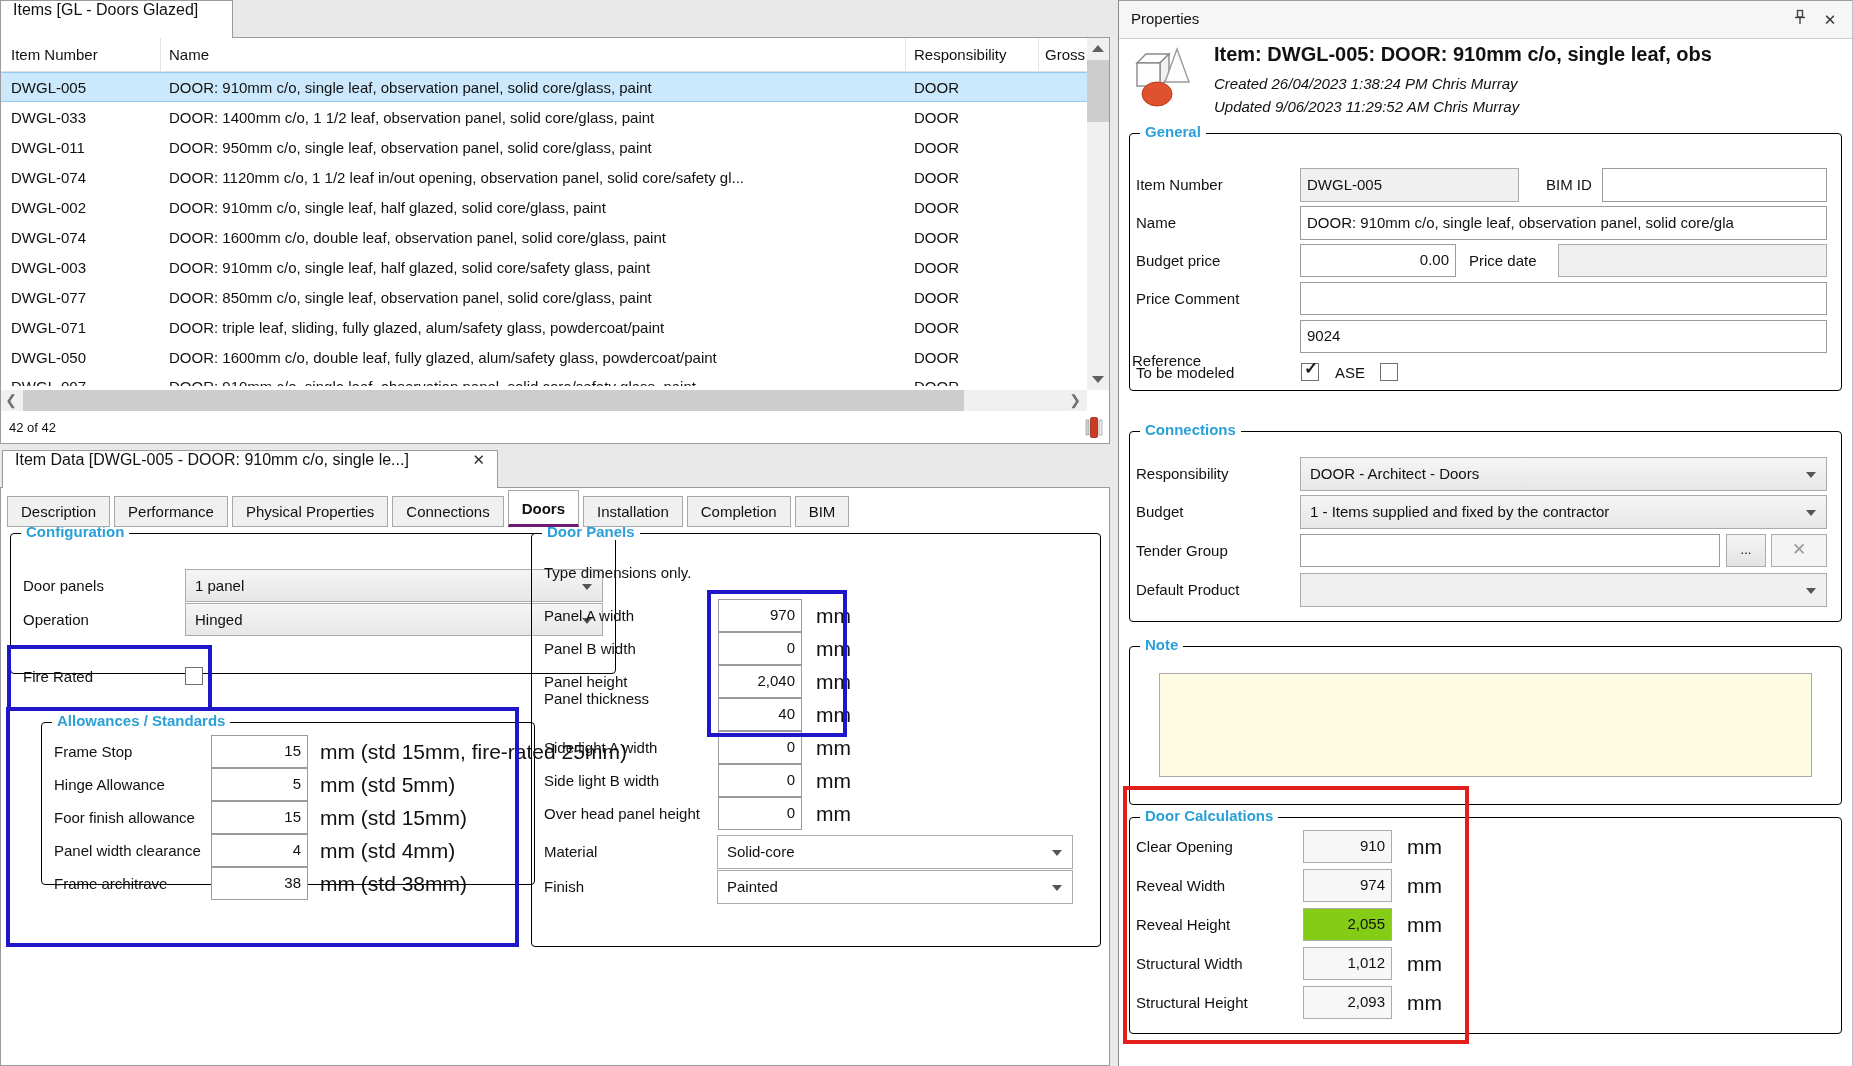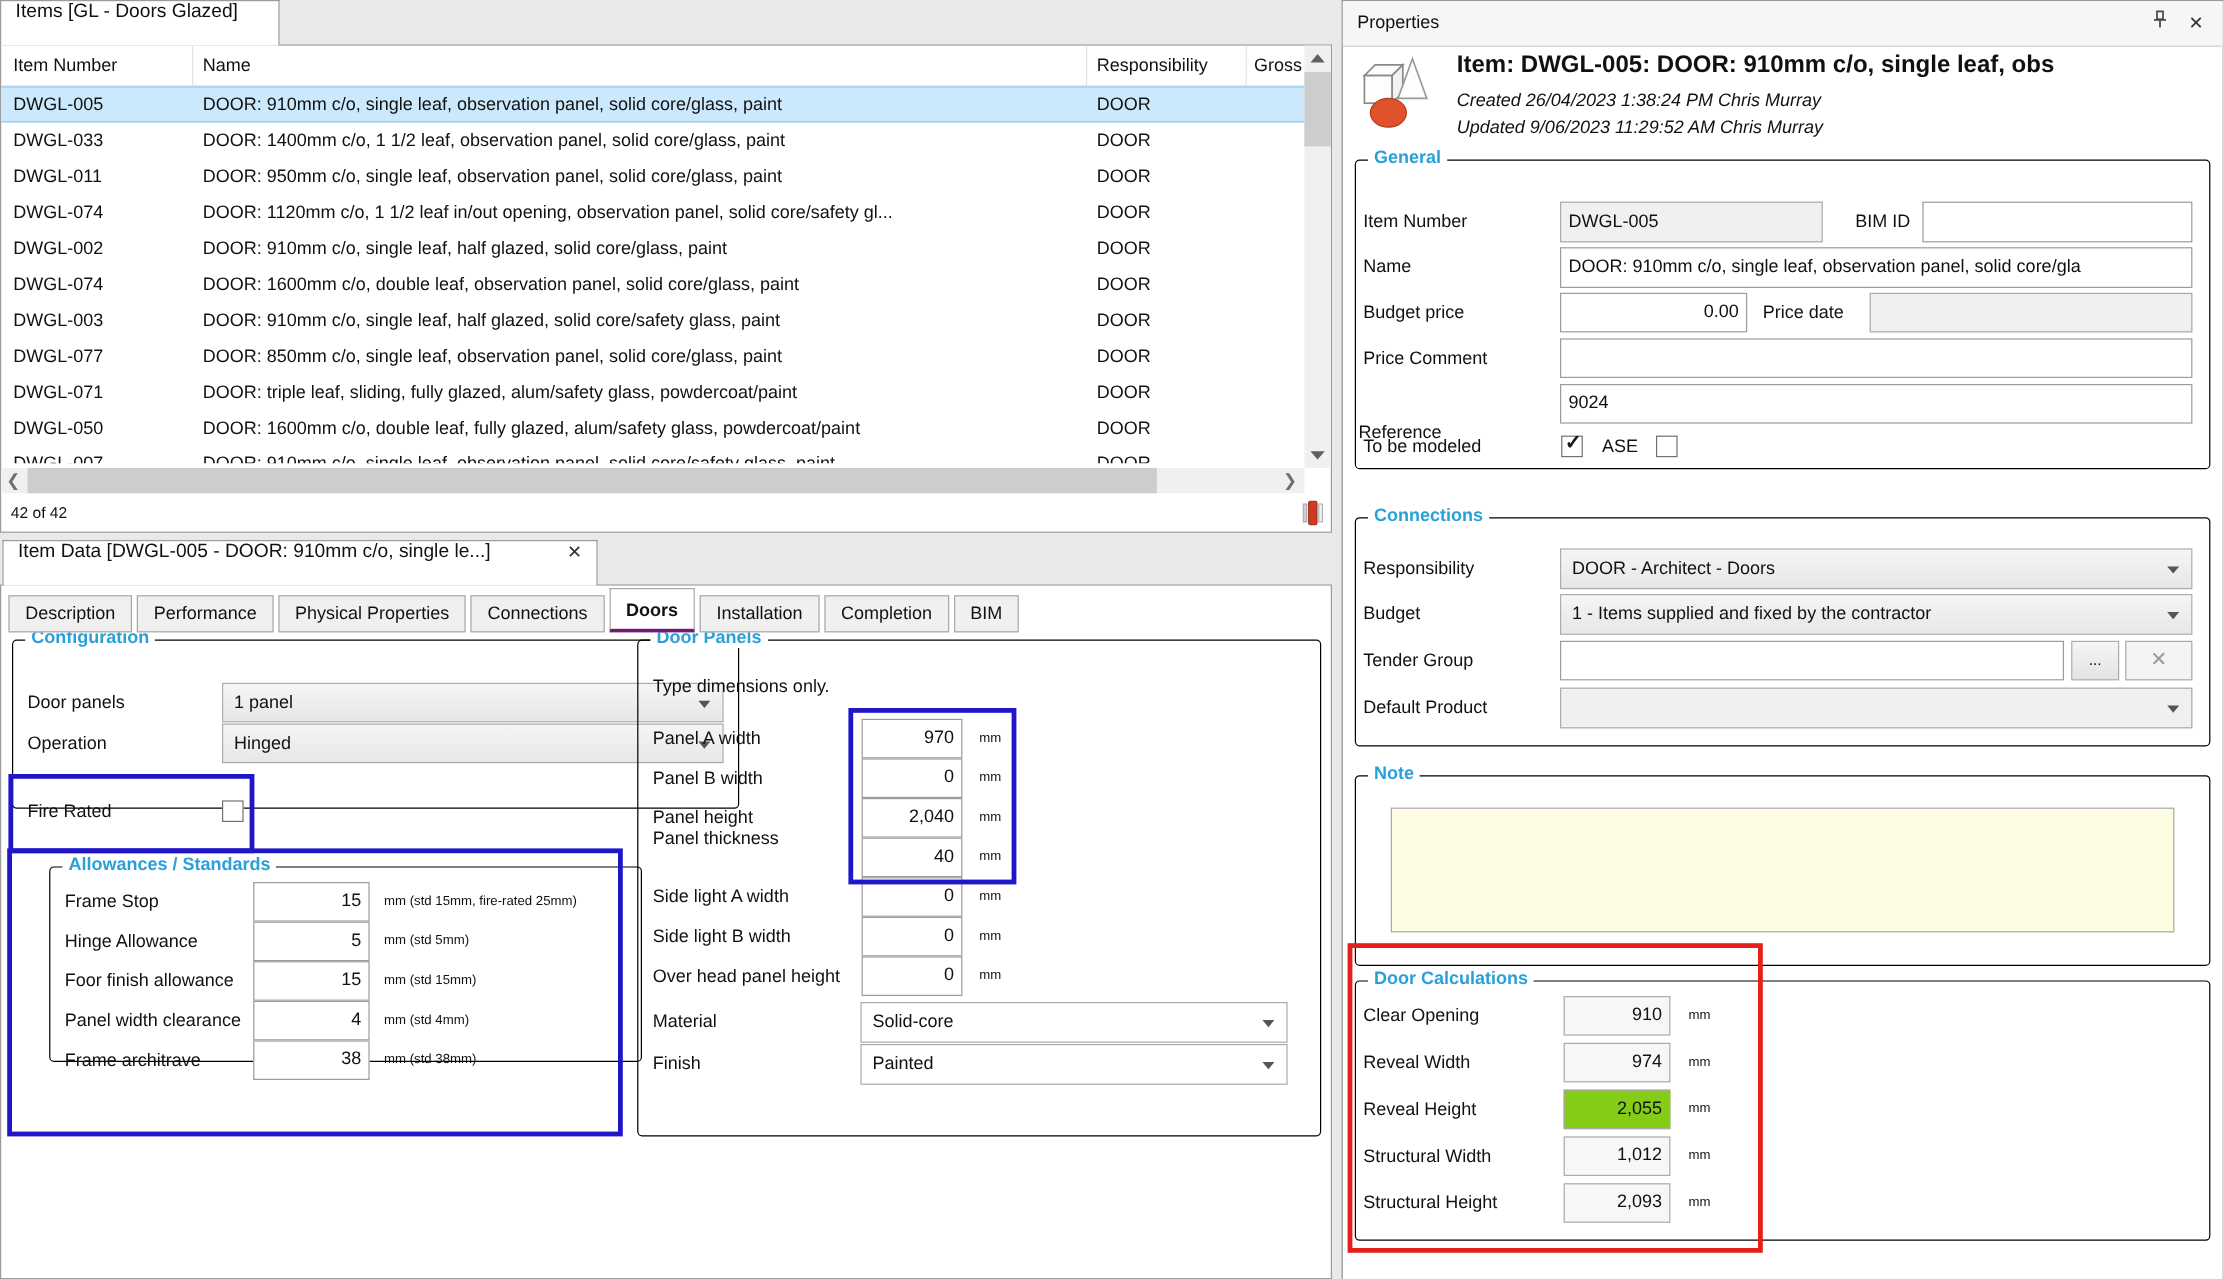--- a/index.html
+++ b/index.html
@@ -44,21 +44,21 @@
   .lbl{position:absolute;font-size:15px;line-height:33px;white-space:nowrap;}
   .tbox{position:absolute;border:1px solid #9b9b9b;background:#fff;font-size:15px;line-height:30px;padding:0 6px;white-space:nowrap;overflow:hidden;}
   .tbox.num{text-align:right;}
   .tbox.ro{background:#f0f0f0;border-color:#ababab;}
   .dd{position:absolute;border:1px solid #ababab;background:linear-gradient(#f5f5f5,#e7e7e7);font-size:15px;line-height:31px;padding:0 26px 0 9px;white-space:nowrap;overflow:hidden;}
   .dd::after{content:"";position:absolute;right:10px;top:14px;border:5px solid transparent;border-top:6px solid #555;}
   .dd.ro{background:#f0f0f0;}
   .cb{position:absolute;width:18px;height:18px;border:1px solid #707070;background:#fff;}
   .cb.checked::after{content:"\2713";position:absolute;left:2px;top:-8px;font-size:17px;font-weight:bold;color:#1a1a1a;line-height:26px;}
   .btn{position:absolute;border:1px solid #ababab;background:linear-gradient(#f5f5f5,#e3e3e3);text-align:center;font-size:13px;line-height:30px;}
-  .unit{position:absolute;font-size:11px;line-height:33px;white-space:nowrap;}
+  .unit{position:absolute;font-size:21px;line-height:33px;white-space:nowrap;}
   
   .ann{position:absolute;border:4px solid var(--annotation-blue);z-index:6;pointer-events:none;}
   .ann.red{border-color:var(--annotation-red);}
   
   .props{position:absolute;left:1118px;top:0;width:735px;height:1066px;background:#fff;border-left:1px solid #8a8a8a;border-top:1px solid #9b9b9b;border-right:1px solid #c0c0c0;}
   .props-titlebar{position:absolute;left:0;top:0;width:100%;height:38px;background:#f6f6f6;border-bottom:1px solid #cfcfcf;font-size:15px;}
   .italic{font-style:italic;font-size:15px;white-space:nowrap;}
   .yellow-note{position:absolute;background:var(--note-yellow);border:1px solid #a9a9a9;}
   .winbtn{position:absolute;top:7px;width:24px;height:24px;text-align:center;line-height:24px;font-size:15px;color:#333;}
 </style>

